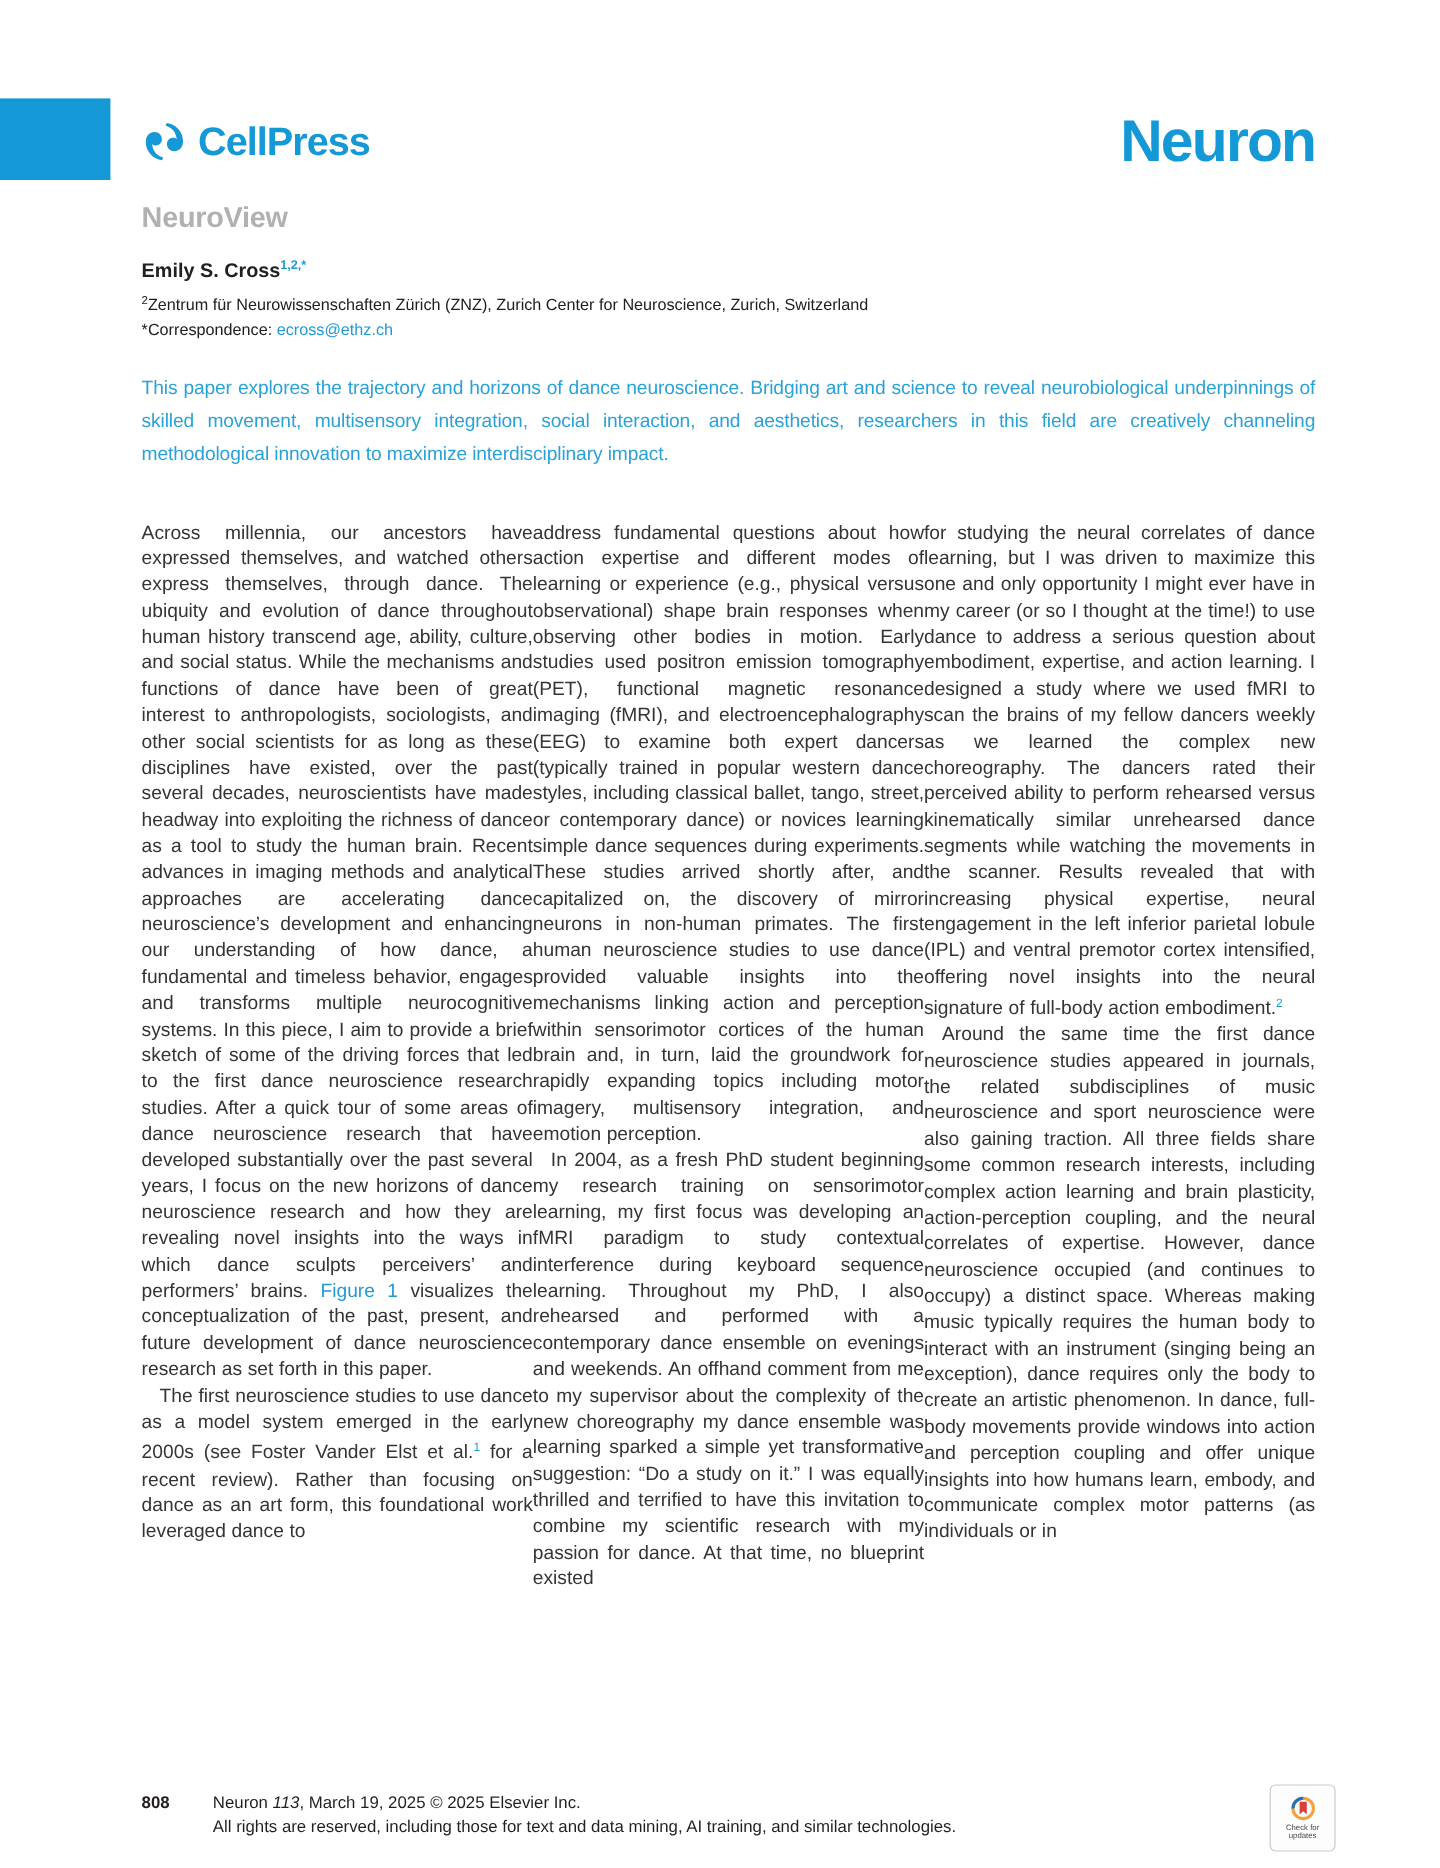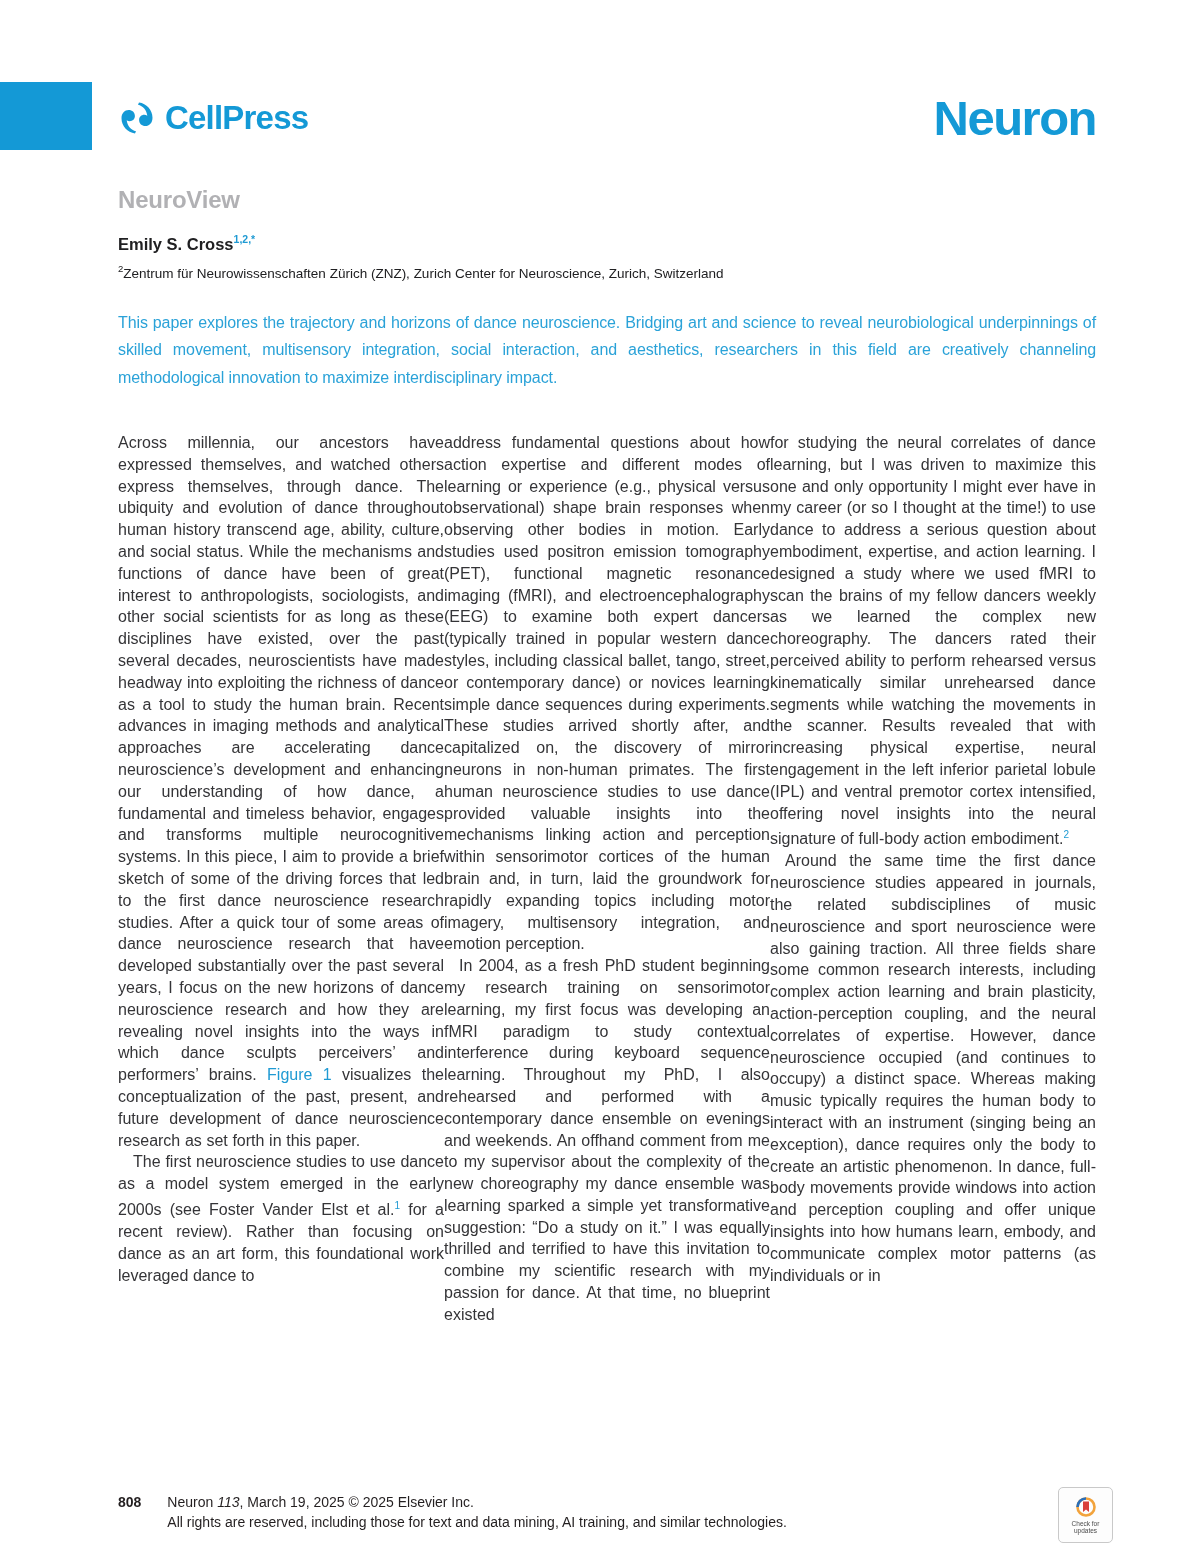--- a/index.html
+++ b/index.html
@@ -14,41 +14,41 @@
 
   .blue-tab{position:absolute;left:0;top:82px;width:92px;height:68px;background:var(--brand-blue);}
 
   .content{position:absolute;left:118px;top:0;width:978px;}
 
   .masthead{display:flex;justify-content:space-between;align-items:center;margin-top:86px;height:64px;}
   .cellpress{display:flex;align-items:center;gap:9px;}
   .cellpress-text{color:var(--brand-blue);font-size:33px;font-weight:bold;letter-spacing:-0.8px;}
   .neuron-text{color:var(--brand-blue);font-size:49px;font-weight:bold;letter-spacing:-1.5px;line-height:1;}
 
-  .section-label{margin-top:36px;color:var(--label-gray);font-size:24px;font-weight:bold;letter-spacing:-0.2px;}
+  .section-label{margin-top:18px;color:var(--label-gray);font-size:24px;font-weight:bold;letter-spacing:-0.2px;}
   .title{margin:5px 0 0;color:var(--title-dark);font-size:37px;font-weight:bold;letter-spacing:-0.4px;line-height:1.15;}
 
   .author-line{margin-top:19px;font-size:16.5px;font-weight:bold;color:#202022;}
   .author-line sup{color:var(--link-blue);font-size:10.5px;font-weight:bold;text-align:right;}
 
   .affiliations{margin-top:5px;font-size:13.5px;color:#202022;line-height:20.5px;}
   .affiliations sup{font-size:9.5px;}
   .link{color:var(--link-blue);text-decoration:none;cursor:pointer;}
 
   .abstract{margin-top:25px;font-size:16px;line-height:27.5px;color:var(--abstract-blue);
     text-align:justify;font-weight:400;letter-spacing:-0.1px;}
 
   .columns{display:flex;gap:0;margin-top:41px;}
   .col{flex:1;font-size:16px;line-height:21.8px;color:var(--text-dark);text-align:justify;
     hyphens:auto;-webkit-hyphens:auto;word-spacing:0.2px;}
   .para{margin:0;}
   .para.indent{text-indent:15px;}
   .col sup.suplink{color:var(--link-blue);font-size:10px;}
 
-  .footer{position:absolute;left:118px;top:1492px;display:flex;gap:26px;font-size:14px;
+  .footer{position:absolute;left:118px;top:1492px;display:flex;gap:36px;font-size:14px;
     color:#231f20;line-height:20px;}
   .page-num{font-weight:bold;}
   .footer i{font-style:italic;text-align:right;}
 
   .check-badge{position:absolute;left:1058px;top:1487px;width:55px;height:56px;border:1px solid #c9c9c9;
     border-radius:5px;background:#fdfdfd;display:flex;flex-direction:column;align-items:center;
     justify-content:center;gap:2px;cursor:pointer;}
   .check-badge .badge-text{font-size:6.5px;line-height:7.5px;color:#4a4a4a;text-align:center;width:44px;}
 </style>
 </head>
@@ -75,20 +75,21 @@
 
     <div class="section-label">NeuroView</div>
 
 
     <div class="author-line">
       <span>Emily S. Cross</span><sup>1,2,*</sup>
     </div>
 
     <div class="affiliations">
       <div><sup>2</sup><span>Zentrum für Neurowissenschaften Zürich (ZNZ), Zurich Center for Neuroscience, Zurich, Switzerland</span></div>
+      <div><span>*Correspondence: </span><a class="link">ecross@ethz.ch</a></div>
     </div>
 
     <div class="abstract">This paper explores the trajectory and horizons of dance neuroscience. Bridging art and science to reveal neurobiological underpinnings of skilled movement, multisensory integration, social interaction, and aesthetics, researchers in this field are creatively channeling methodological innovation to maximize interdisciplinary impact.</div>
 
     <div class="columns">
       <div class="col">
           <p class="para">Across millennia, our ancestors have expressed themselves, and watched others express themselves, through dance. The ubiquity and evolution of dance throughout human history transcend age, ability, culture, and social status. While the mechanisms and functions of dance have been of great interest to anthropologists, sociologists, and other social scientists for as long as these disciplines have existed, over the past several decades, neuroscientists have made headway into exploiting the richness of dance as a tool to study the human brain. Recent advances in imaging methods and analytical approaches are accelerating dance neuroscience’s development and enhancing our understanding of how dance, a fundamental and timeless behavior, engages and transforms multiple neurocognitive systems. In this piece, I aim to provide a brief sketch of some of the driving forces that led to the first dance neuroscience research studies. After a quick tour of some areas of dance neuroscience research that have developed substantially over the past several years, I focus on the new horizons of dance neuroscience research and how they are revealing novel insights into the ways in which dance sculpts perceivers’ and performers’ brains. <span class="link">Figure 1</span> visualizes the conceptualization of the past, present, and future development of dance neuroscience research as set forth in this paper.</p>
           <p class="para indent">The first neuroscience studies to use dance as a model system emerged in the early 2000s (see Foster Vander Elst et al.<sup class="suplink">1</sup> for a recent review). Rather than focusing on dance as an art form, this foundational work leveraged dance to</p>
         </div>
       <div class="col">

